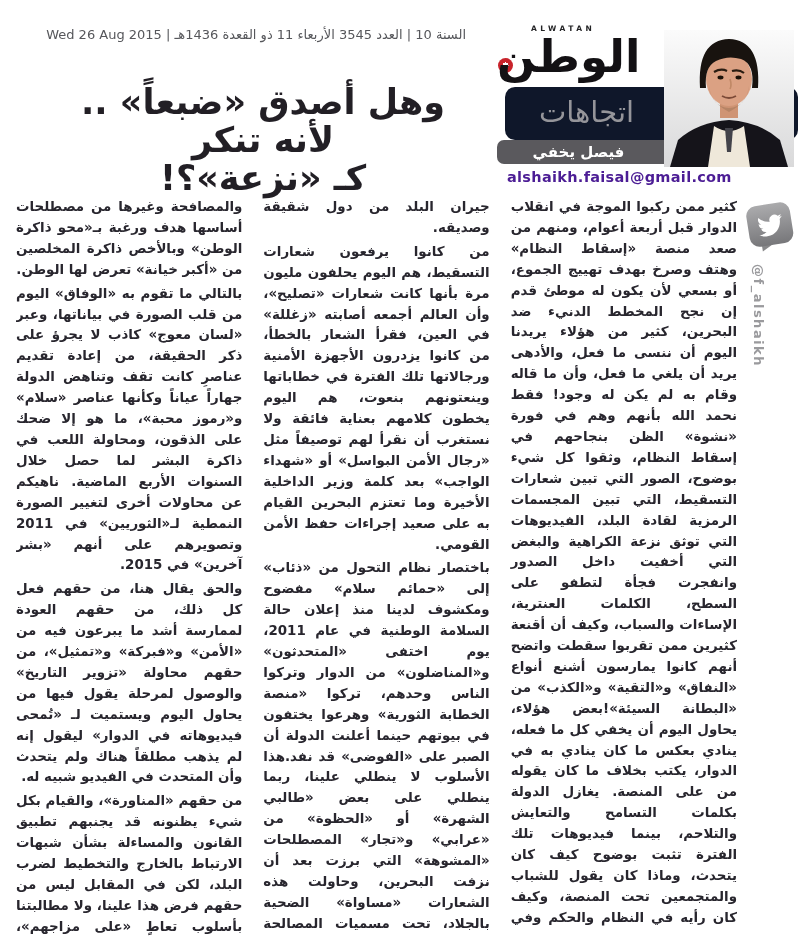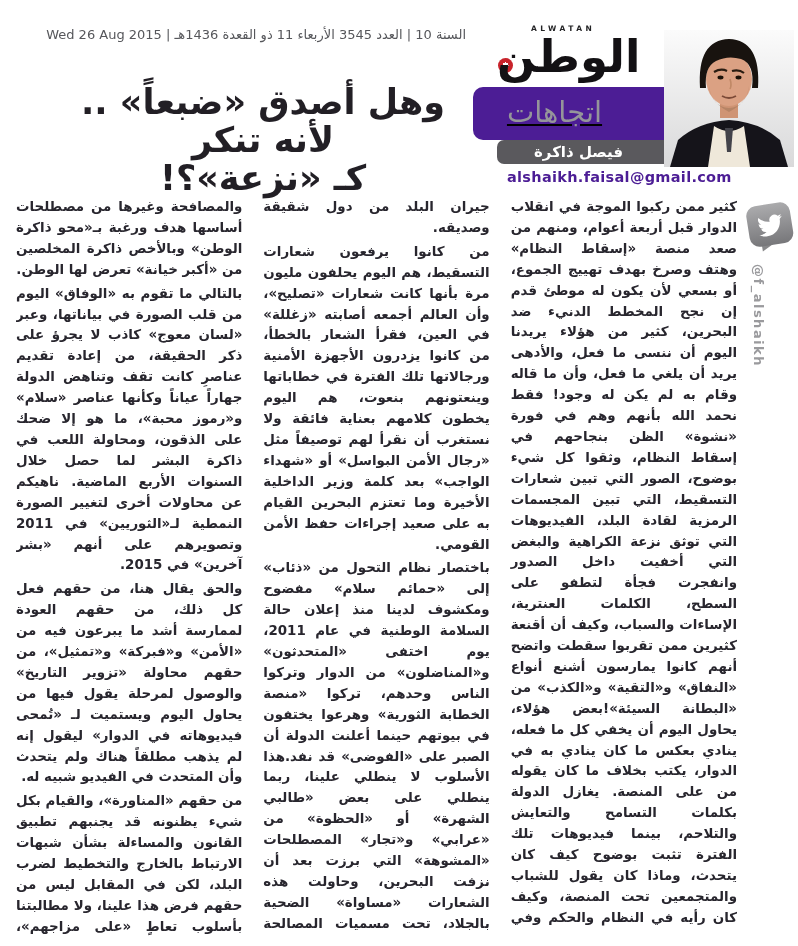--- a/index.html
+++ b/index.html
@@ -17,22 +17,22 @@
   .logo-block{position:absolute;left:497px;top:24px;width:146px;text-align:left;}
   .logo-latin{font-size:7.5px;letter-spacing:3.5px;color:#232325;font-weight:700;
     display:block;margin-bottom:0;padding-left:34px;}
   .logo-arabic-wrap{position:relative;display:inline-block;line-height:1;}
   .logo-arabic{position:relative;z-index:1;font-size:45px;font-weight:800;color:#131114;
     line-height:1.05;display:inline-block;}
   .logo-dot{position:absolute;z-index:0;left:1px;bottom:7px;width:15px;height:15px;border-radius:50%;
     background:radial-gradient(circle at 50% 50%, #ffffff 0 3px, #c8232b 3px 8px);}
 
   
-  .section-box{position:absolute;left:473px;top:87px;width:293px;height:53px;
-    background:#4c1d95;border-radius:10px;z-index:1;text-decoration:underline;}
+  .section-box{position:absolute;left:505px;top:87px;width:293px;height:53px;
+    background:#0f172a;border-radius:10px;z-index:1;}
   .section-label{display:block;width:163px;text-align:center;line-height:50px;
     font-size:29px;color:#95959a;font-weight:400;direction:rtl;}
   .author-bar{position:absolute;left:497px;top:140px;width:287px;height:24px;
     background:#5a595d;border-radius:7px;z-index:2;}
   .author-name{display:block;width:163px;text-align:center;line-height:24px;
     font-size:15px;color:#ffffff;font-weight:700;direction:rtl;}
   .email{position:absolute;left:507px;top:169px;font-size:14.5px;font-weight:700;
     color:#4c1d95;letter-spacing:0.3px;}
 
   
@@ -69,21 +69,21 @@
     <span class="logo-arabic-wrap">
       <span class="logo-dot"></span>
       <span class="logo-arabic">الوطن</span>
     </span>
   </div>
 
   <div class="section-box">
     <span class="section-label">اتجاهات</span>
   </div>
   <div class="author-bar">
-    <span class="author-name">فيصل ذاكرة</span>
+    <span class="author-name">فيصل يخفي</span>
   </div>
   <div class="email">alshaikh.faisal@gmail.com</div>
 
   <div class="photo">
     <svg width="132" height="137" viewBox="0 0 130 137" xmlns="http://www.w3.org/2000/svg">
       <defs>
         <linearGradient id="pbg" x1="0" y1="0" x2="0" y2="1">
           <stop offset="0" stop-color="#fbfbfb"></stop>
             <stop offset="1" stop-color="#d9d9da"></stop>
         </linearGradient>

